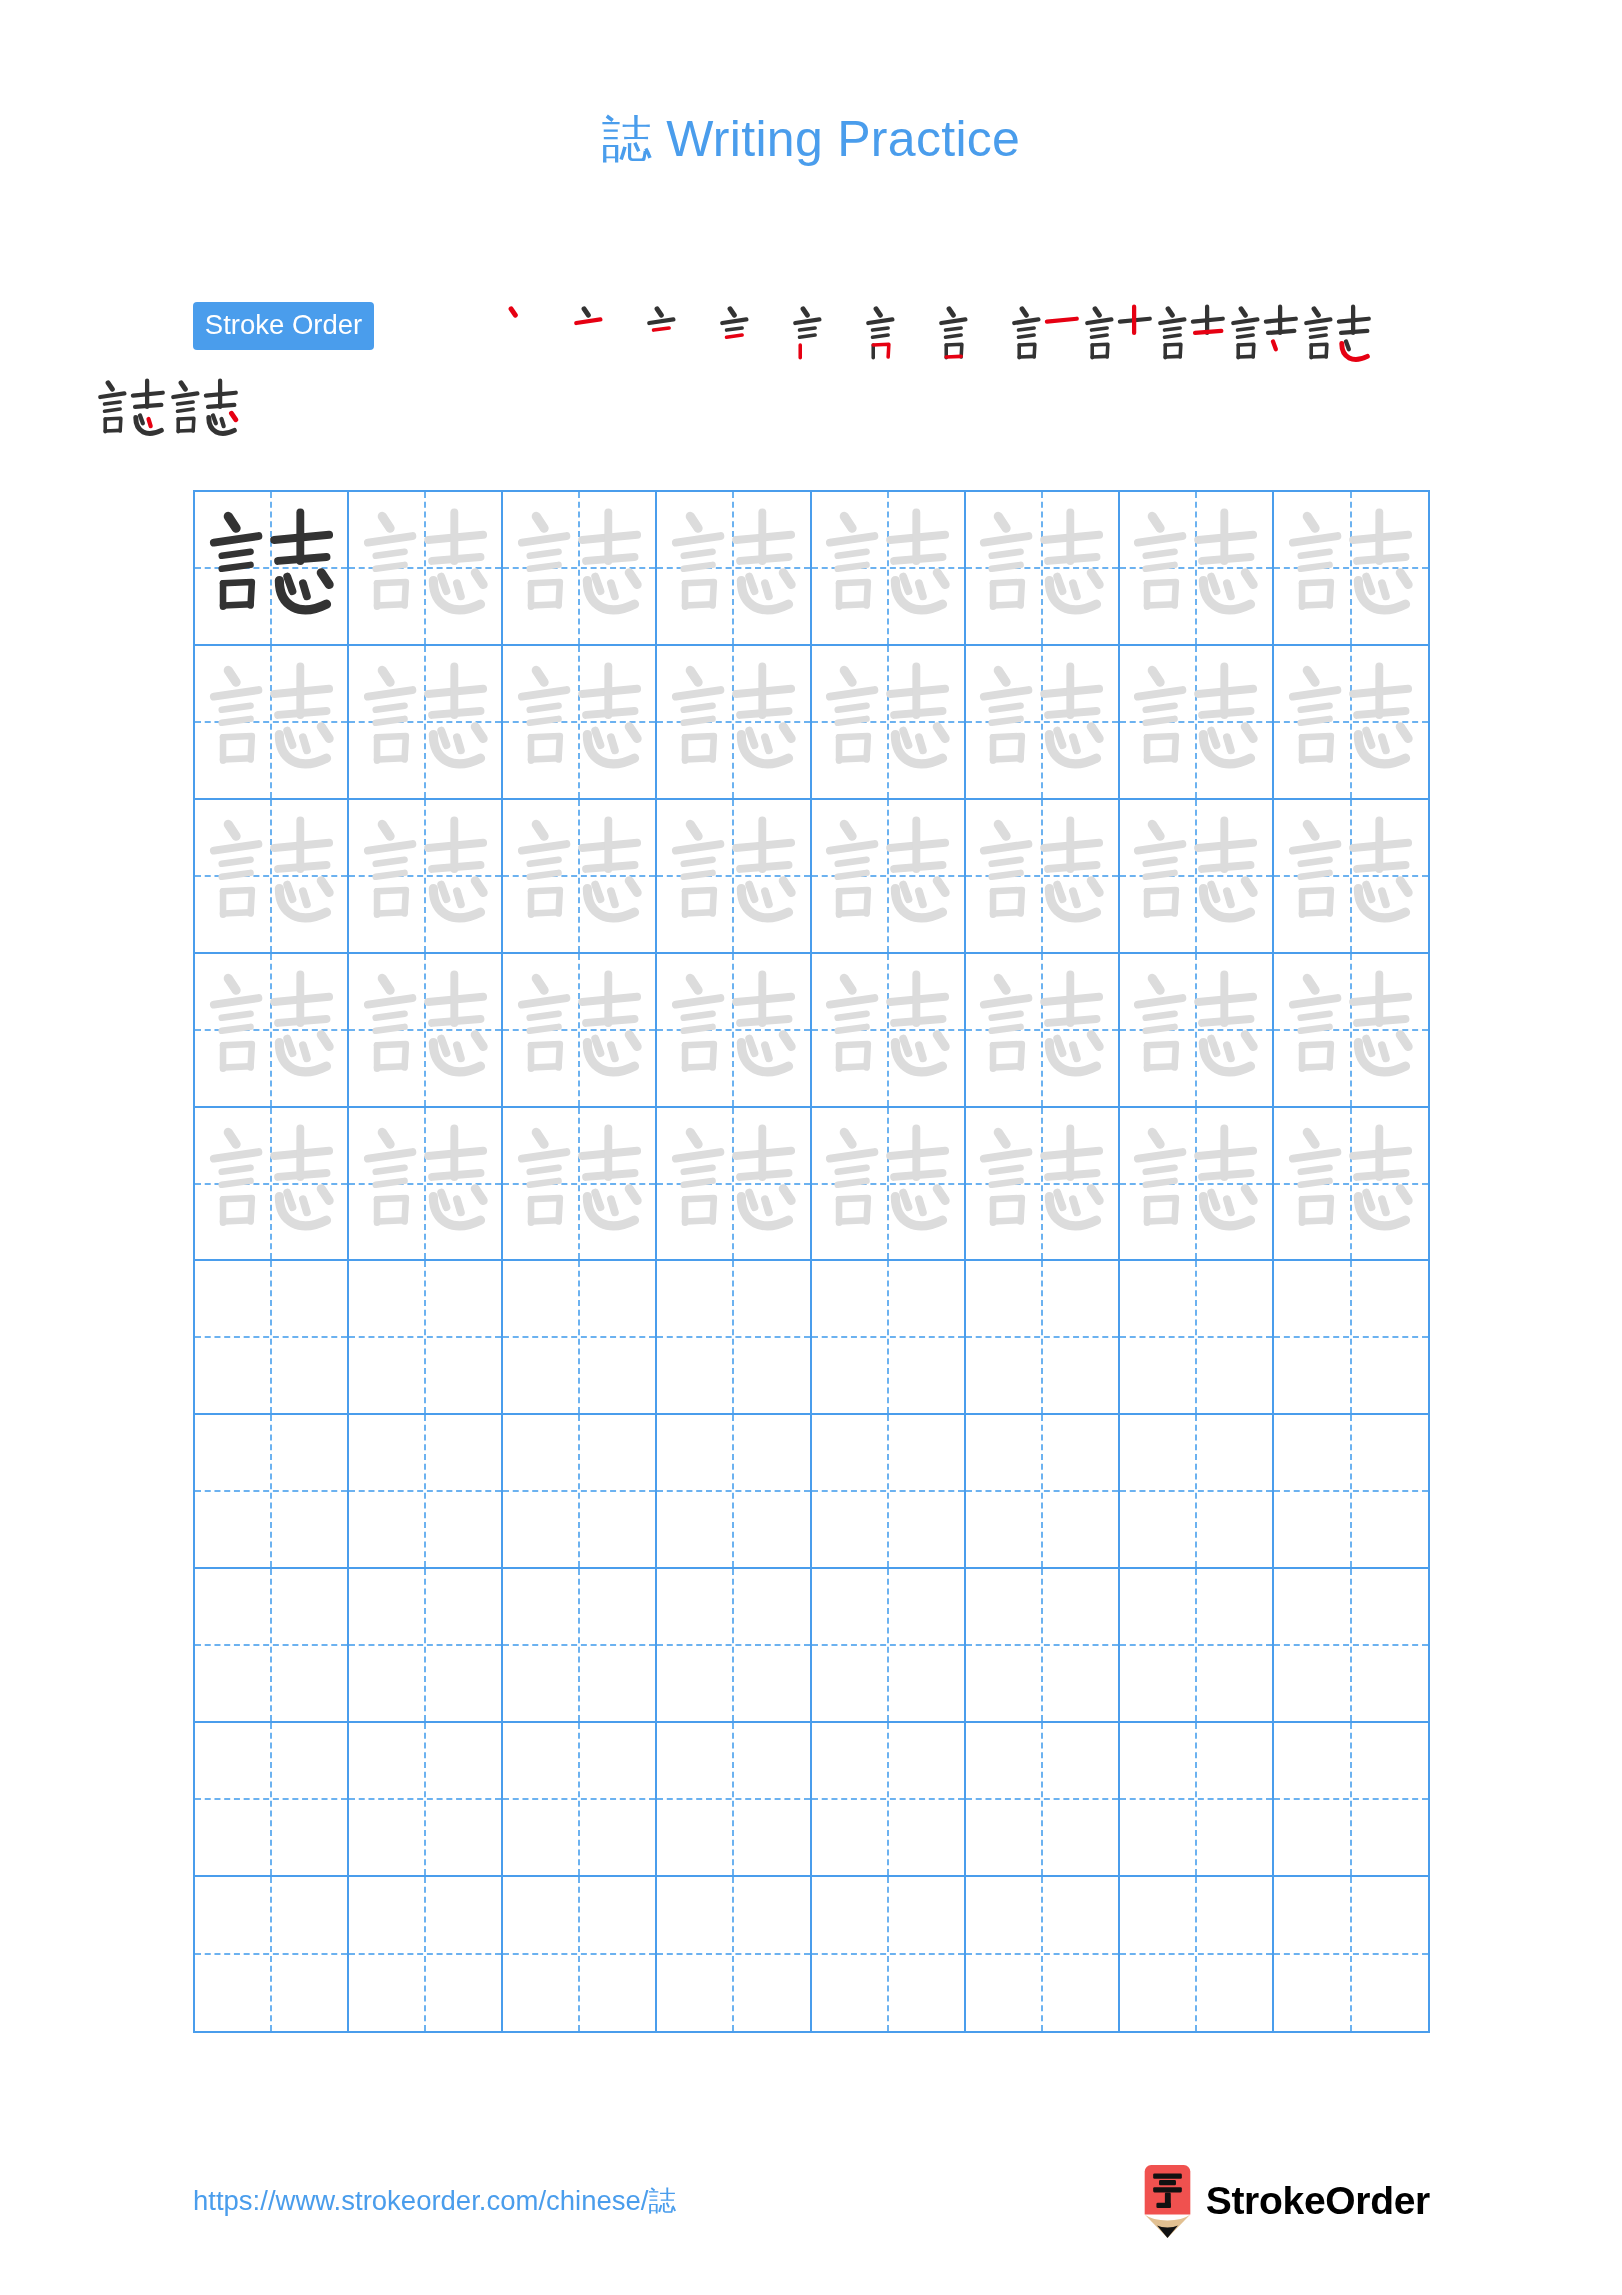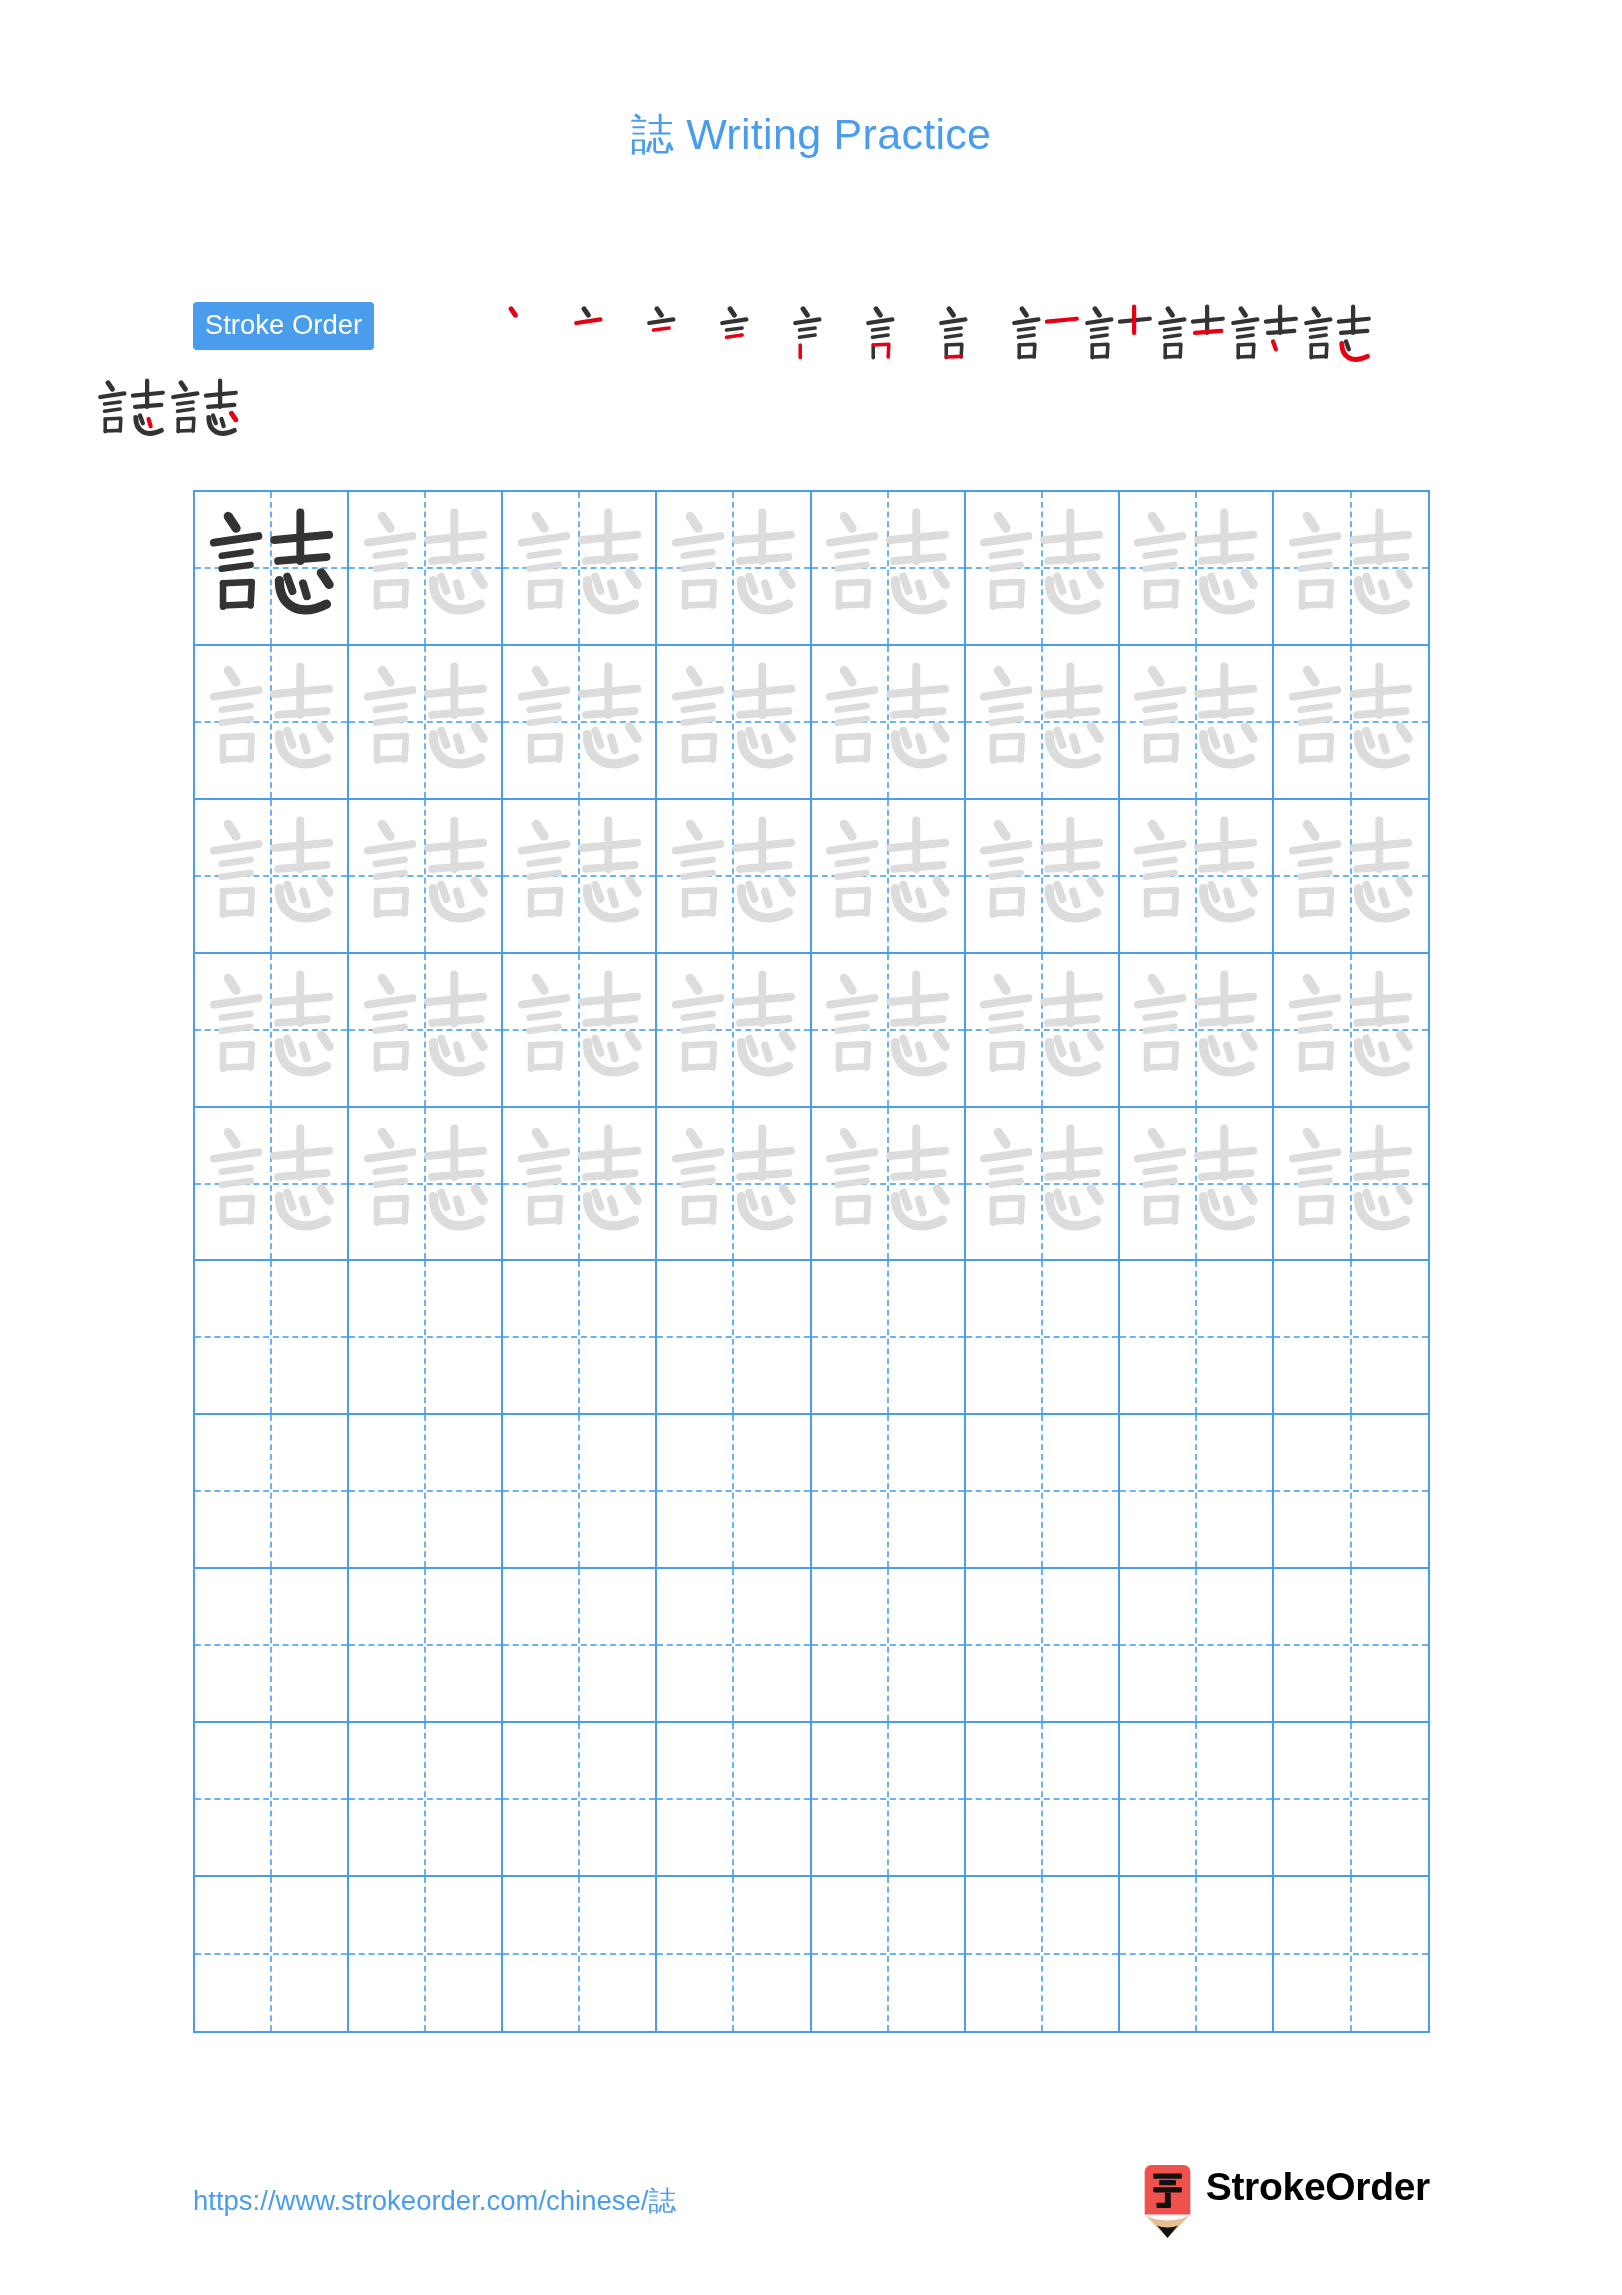--- a/index.html
+++ b/index.html
@@ -15,21 +15,21 @@
     overflow: hidden;
   }
 
   
   #page-title {
     position: absolute;
     top: 106px;
     left: 0;
     width: 1622px;
     text-align: center;
-    font-size: 43px;
+    font-size: 50px;
     font-weight: 400;
     color: #4a9dec;
     letter-spacing: 0.3px;
     white-space: nowrap;
   }
   #page-title .title-char {
     font-family: "DejaVu Sans", "Liberation Sans", sans-serif;
   }
 
   
@@ -154,20 +154,21 @@
     font-size: 27.5px;
     color: #4a9dec;
     white-space: nowrap;
     text-decoration: none;
   }
   #footer-logo {
     position: absolute;
     right: 0;
     top: -14.4px;
     display: flex;
+    align-items: center;
     gap: 13px;
   }
   #logo-mark { width: 51px; height: 73px; display: block; }
   #logo-text {
     font-size: 39px;
     font-weight: bold;
     color: #000000;
     letter-spacing: -0.3px;
     white-space: nowrap;
   }

